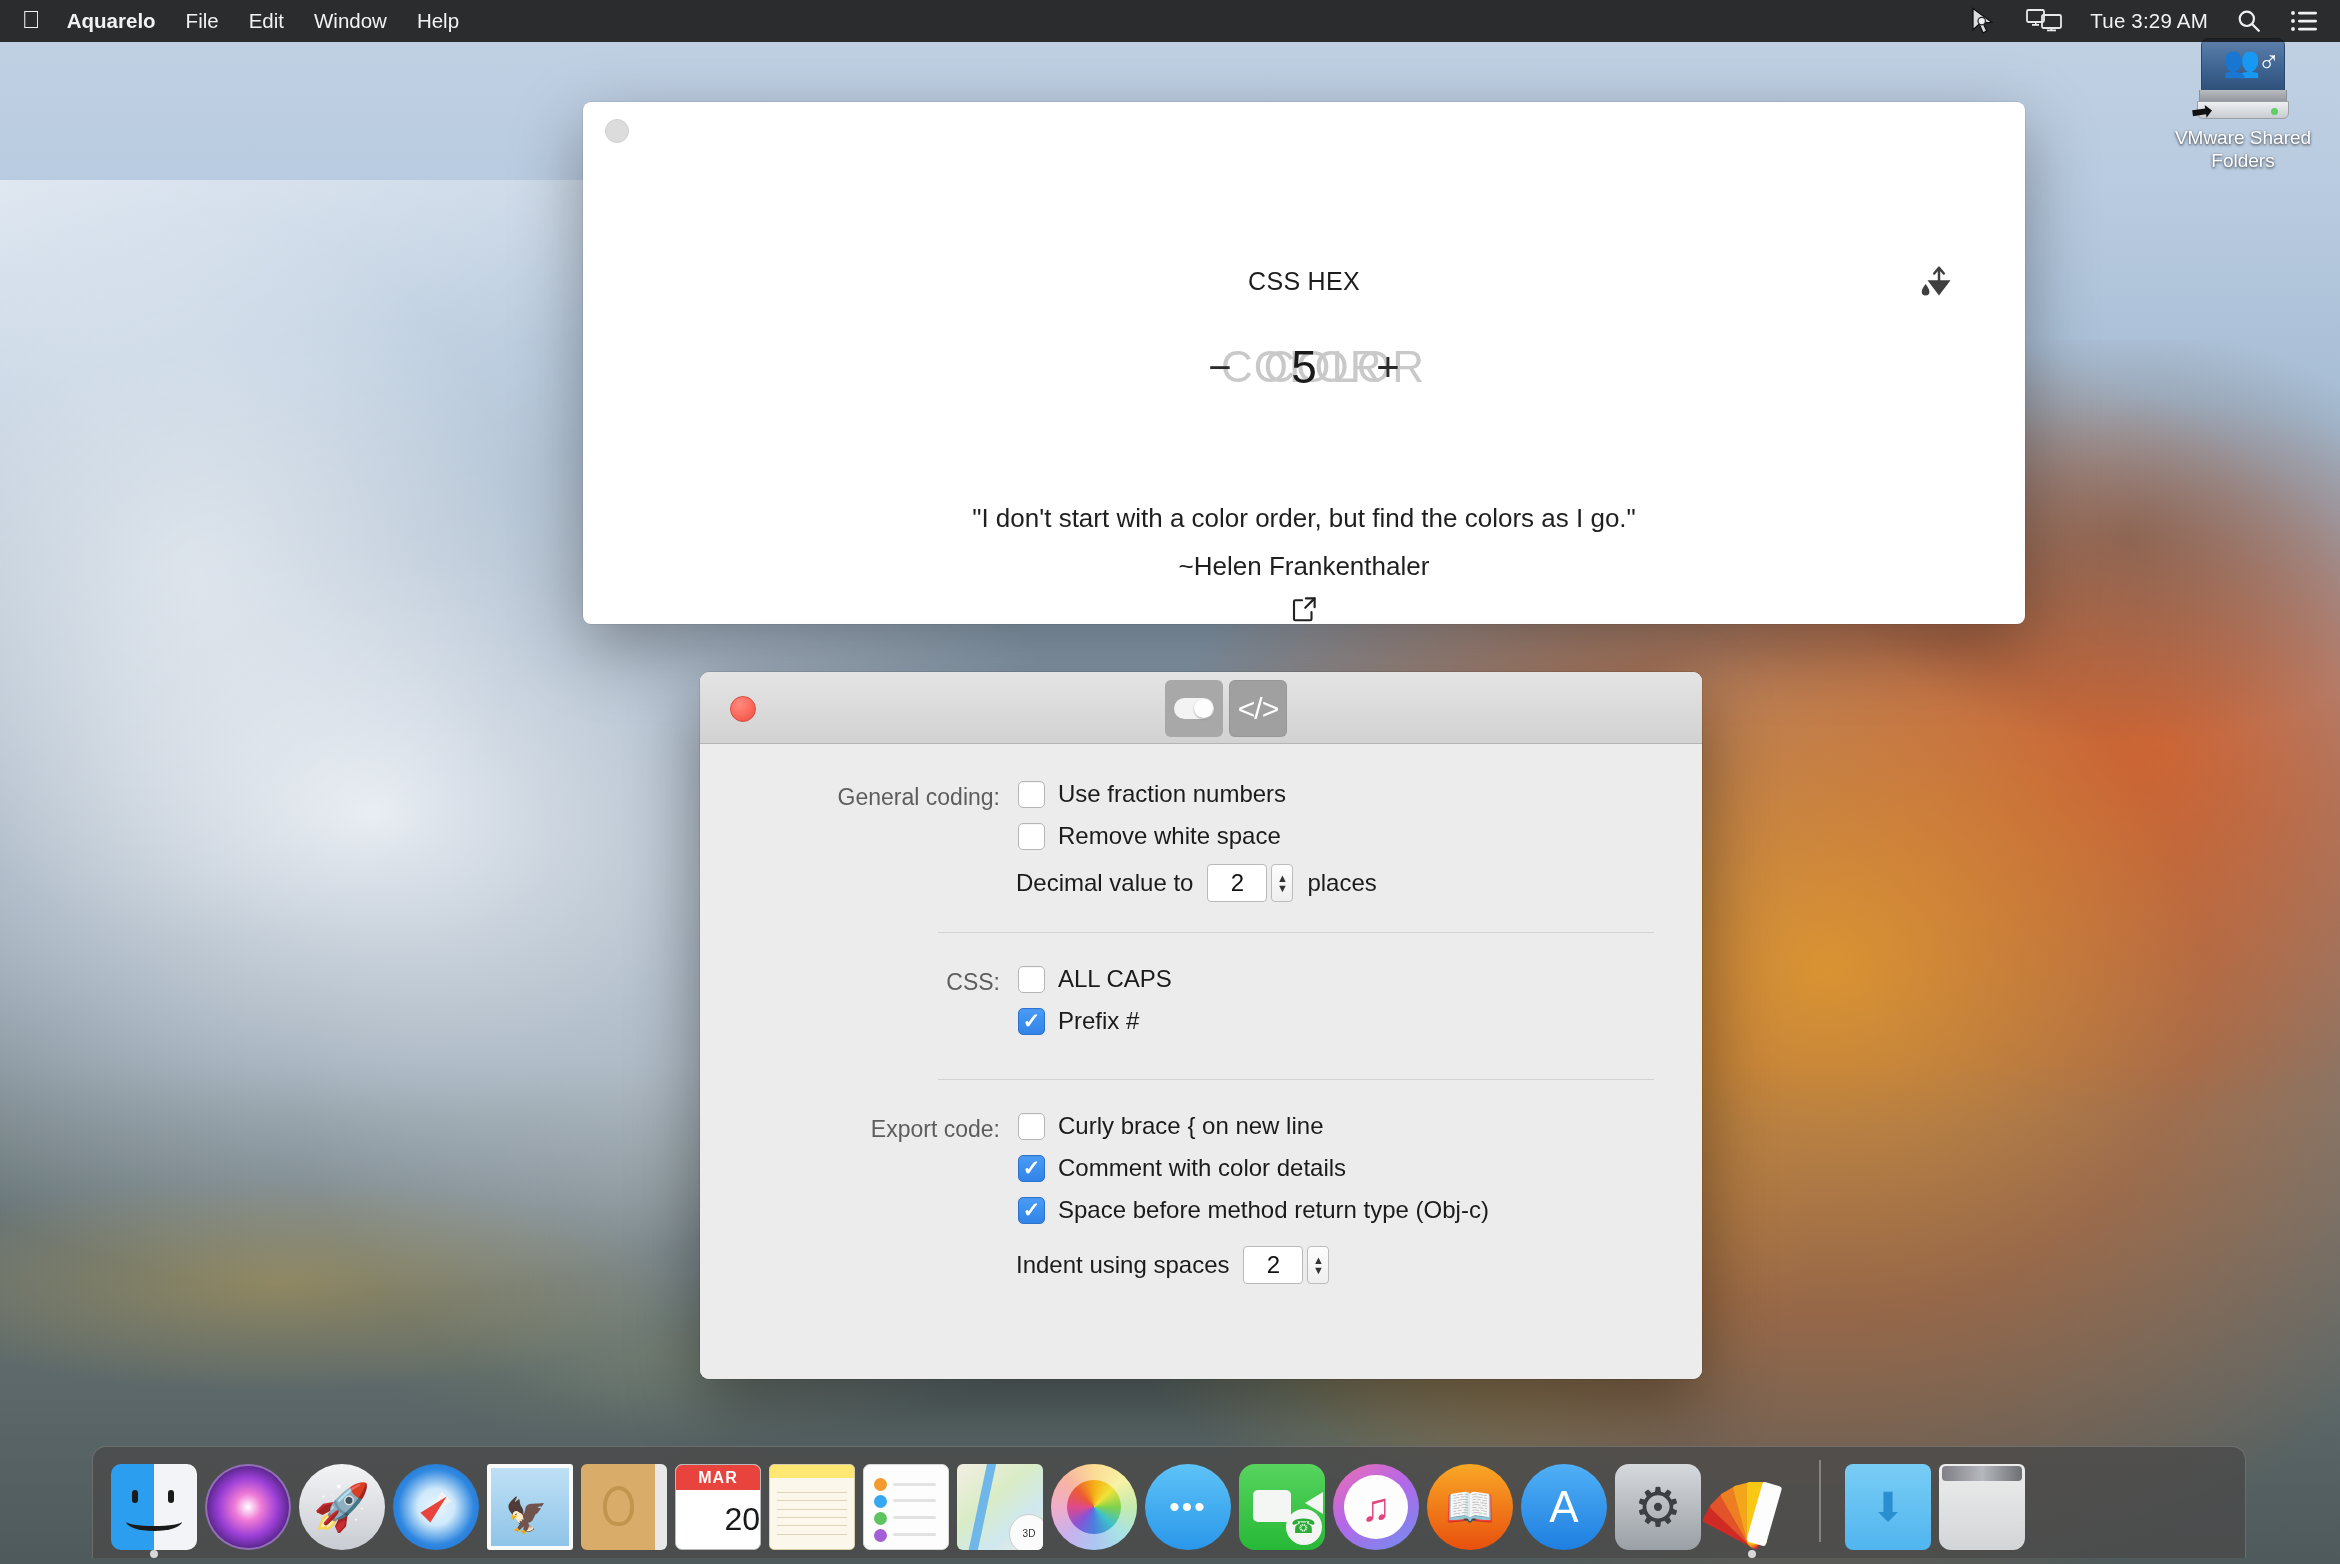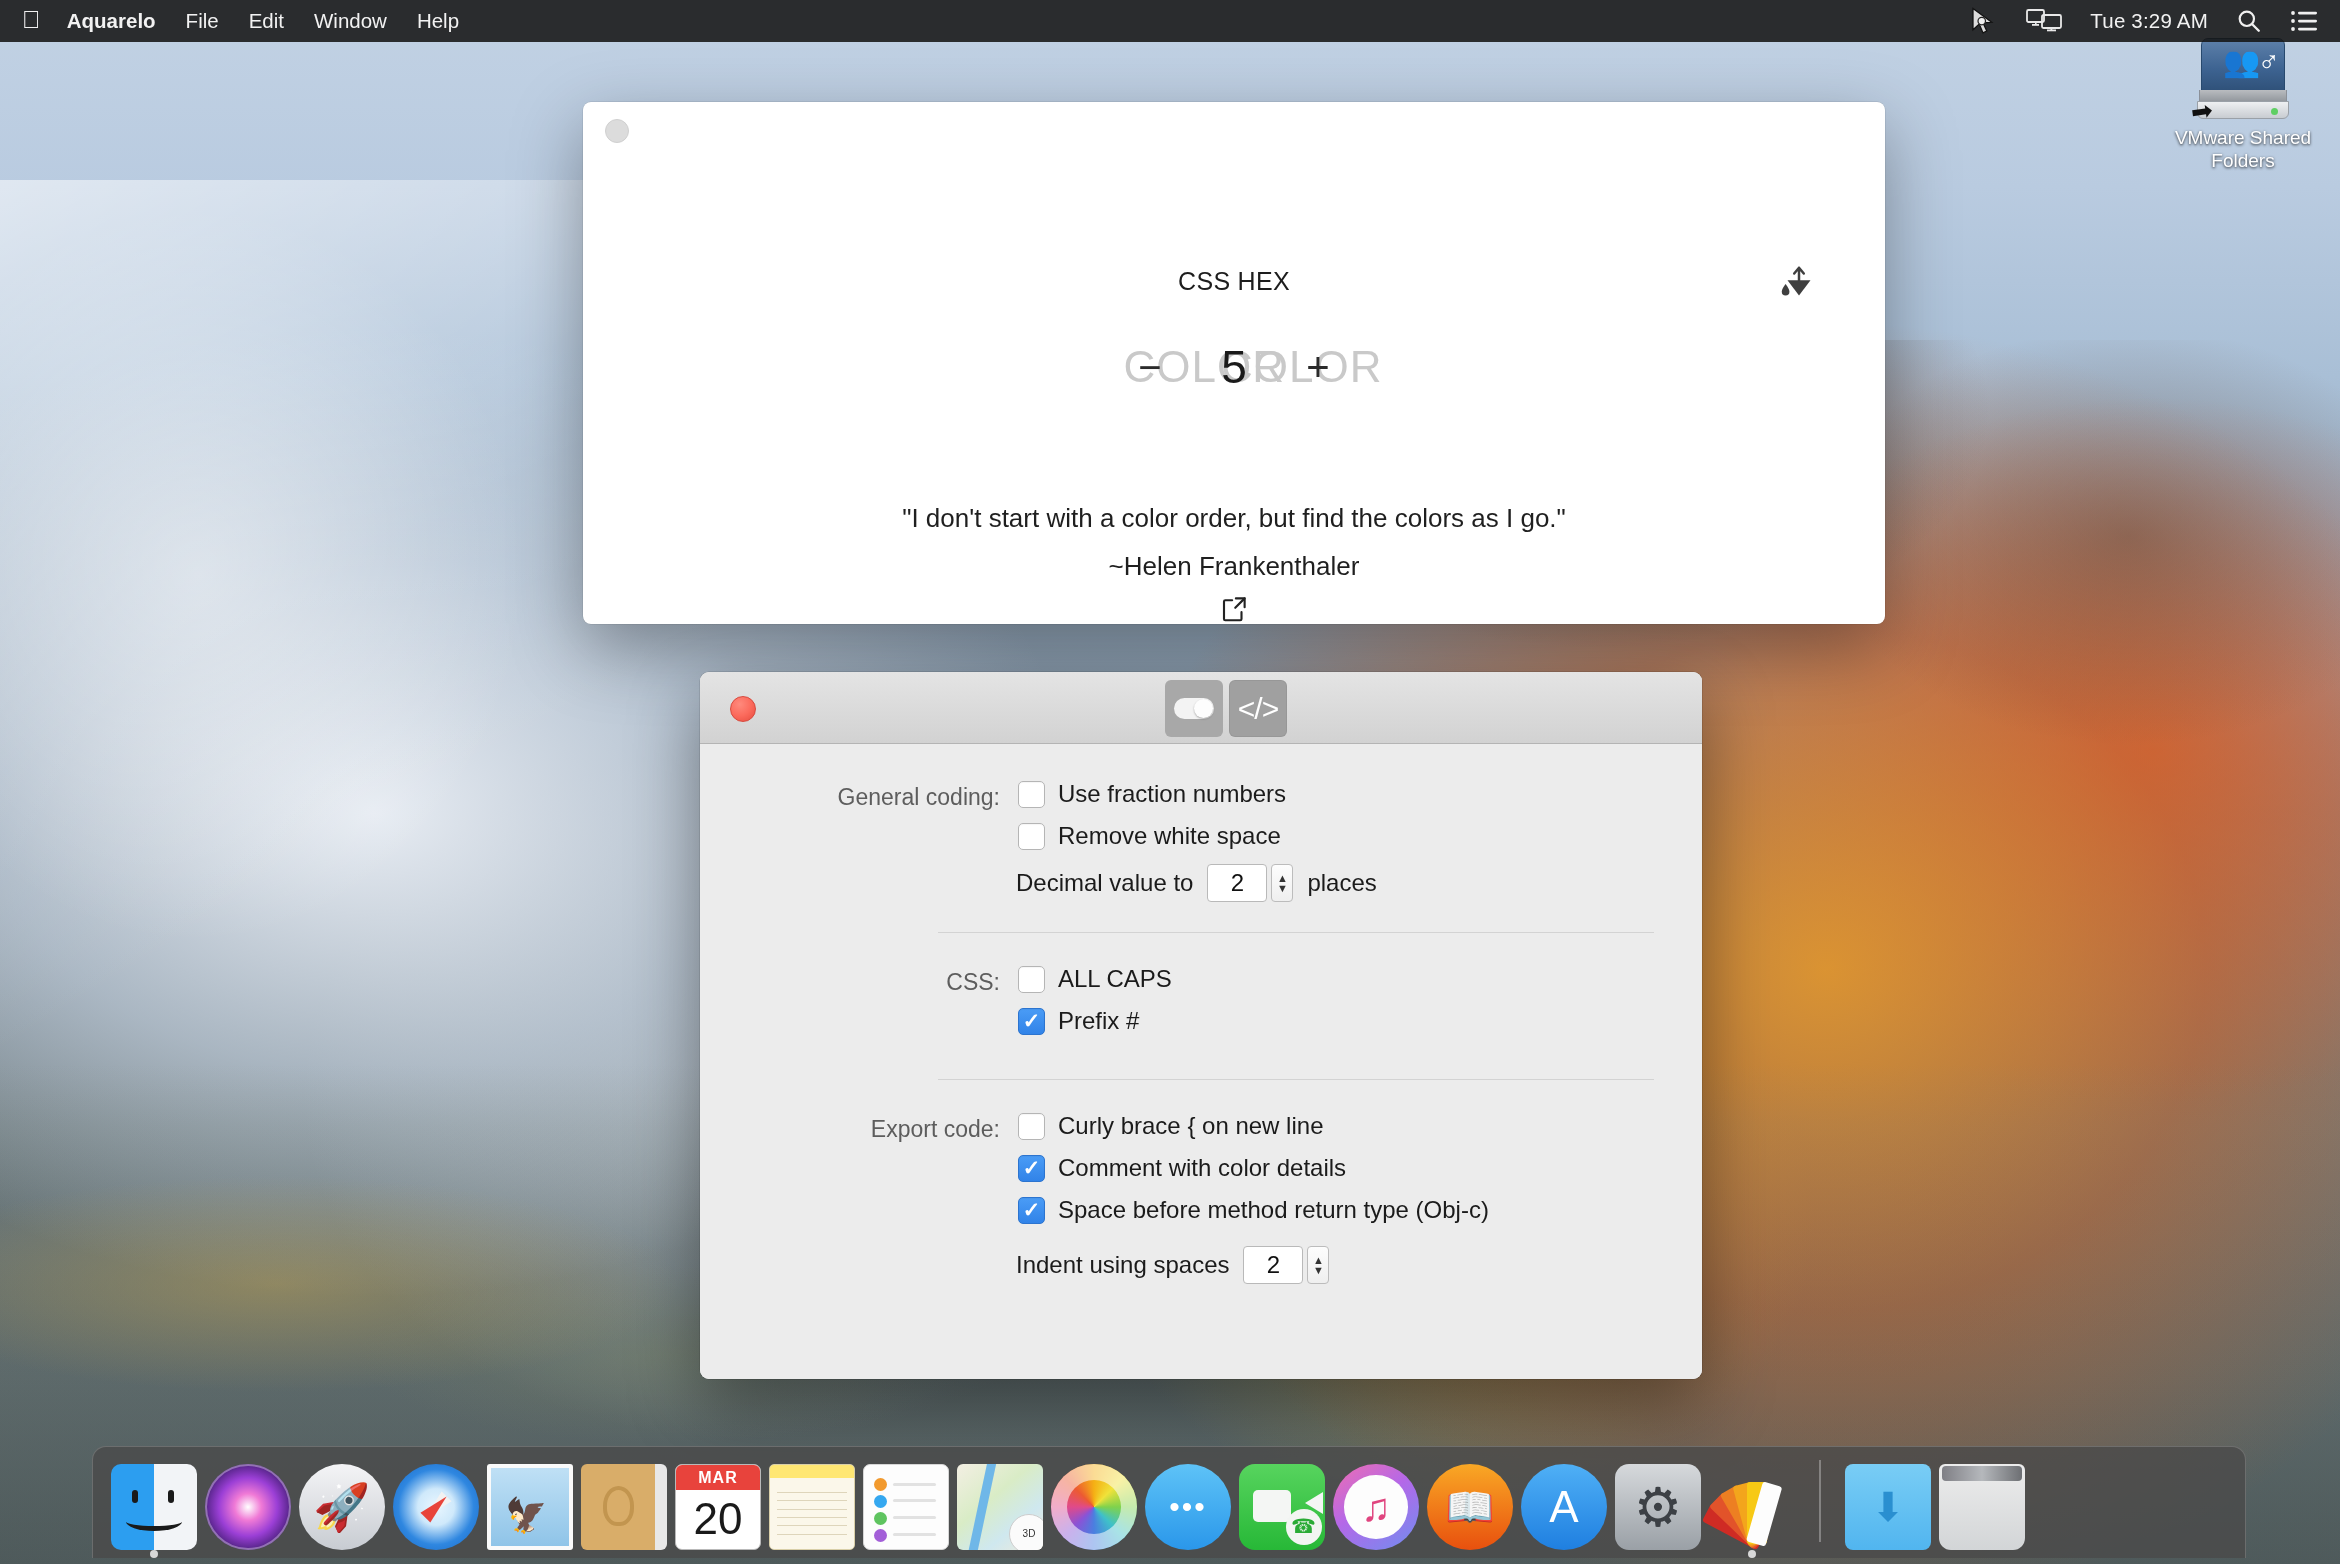--- a/index.html
+++ b/index.html
@@ -94,21 +94,21 @@
   .drive-people { position:absolute; left: 0; top: 8px; width: 96px; text-align:center; color:#fff; font-size: 30px; line-height: 1; letter-spacing: -3px; }
   .drive-alias { position: absolute; left: -4px; top: 58px; color: #111; font-size: 26px; transform: rotate(-8deg); }
   #drive-icon .label {
     margin-top: 6px; color: #ffffff; font-size: 19px; line-height: 23px;
     text-shadow: 0 1px 3px rgba(0,0,0,0.85);
     font-weight: 500;
   }
 
   
   #main-window {
-    position: absolute; left: 583px; top: 102px; width: 1302px; height: 522px;
+    position: absolute; left: 583px; top: 102px; width: 1442px; height: 522px;
     background: #ffffff; border-radius: 8px;
     box-shadow: 0 24px 70px rgba(0,0,0,0.34), 0 0 0 0.5px rgba(0,0,0,0.12);
     z-index: 20;
   }
   .mw-close {
     position: absolute; left: 22px; top: 17px; width: 24px; height: 24px;
     border-radius: 50%; background: #dcdcdc; border: 1px solid #d0d0d0;
   }
   .mw-title {
     position: absolute; top: 165px; left: 0; right: 0; text-align: center;
@@ -255,21 +255,21 @@
   .ic-safari .needle { position:absolute; left:50%; top:50%; width:0;height:0; transform: translate(-50%,-50%) rotate(45deg);
     border-left: 7px solid transparent; border-right: 7px solid transparent; border-bottom: 30px solid #e8443b; }
   .ic-safari .needle2 { position:absolute; left:50%; top:50%; width:0;height:0; transform: translate(-50%,-50%) rotate(225deg);
     border-left: 7px solid transparent; border-right: 7px solid transparent; border-bottom: 30px solid #f2f2f2; }
   .ic-mail { background: linear-gradient(to bottom, #bfe0f5, #8fc4e8); border: 4px solid #fafafa; border-radius: 3px; position: relative; overflow:hidden; }
   .ic-mail .bird { position:absolute; left:18%; top:34%; color:#6d5330; font-size: 34px; }
   .ic-contacts { background: linear-gradient(to right, #d9ad69 0 86%, #e8e8e8 86% 100%); border-radius: 6px; position:relative; }
   .ic-contacts .person { position:absolute; left:26%; top:26%; width:36%; height:46%; border-radius: 50% 50% 45% 45%; border:4px solid #c2954f; }
   .ic-cal { background:#fff; border-radius: 7px; overflow:hidden; border:1px solid #b9b9b9; }
   .ic-cal .m { height: 30%; background:#e8433c; color:#fff; font-size:16px; text-align:center; line-height: 26px; font-weight:bold; letter-spacing:1px;}
-  .ic-cal .d { height: 70%; color:#1a1a1a; font-size: 44px; text-align:center; line-height: 58px; }
+  .ic-cal .d { height: 70%; color:#1a1a1a; font-size: 32px; text-align:right; line-height: 58px; }
   .ic-notes { background: linear-gradient(to bottom, #ffe773 0 16%, #fbf7ea 16% 100%); border-radius: 5px; border:1px solid #d9cfa8; position:relative;}
   .ic-notes .ln { position:absolute; left:8%; width:84%; height:1px; background:#ded5bb; }
   .ic-rem { background:#fdfdfd; border-radius: 7px; border:1px solid #d6d6d6; position:relative; }
   .ic-rem .rd { position:absolute; left:12%; width:13px; height:13px; border-radius:50%; }
   .ic-rem .rl { position:absolute; left:34%; width:52%; height:3px; background:#e2e2e2; border-radius:2px; }
   .ic-maps { background: linear-gradient(140deg,#f3efe3 0%, #d9ecc6 40%, #cfe8ef 70%, #f0ead9 100%); border-radius: 6px; position:relative; overflow:hidden;}
   .ic-maps .road { position:absolute; left:24%; top:-10%; width:9px; height:120%; background:#6fb7e8; transform: rotate(12deg); }
   .ic-maps .badge { position:absolute; right:-6px; bottom:-4px; width:40px;height:40px;border-radius:50%;background:#fbfbfb;border:1px solid #ccc; color:#333; font-size:10px; text-align:center; line-height:38px;}
   .ic-photos { border-radius:50%; background: conic-gradient(#f5b014,#f0e23a,#7fd24c,#3fc1c9,#4a7fe0,#8a53d6,#e04a8a,#ec5a32,#f5b014); box-shadow: inset 0 0 0 16px rgba(255,255,255,0.55); }
   .ic-msg { border-radius: 50%; background: linear-gradient(to bottom, #5ec3f7, #2a97ea); position:relative; display:flex;align-items:center;justify-content:center;color:#fff;font-size:30px;letter-spacing:2px;}

